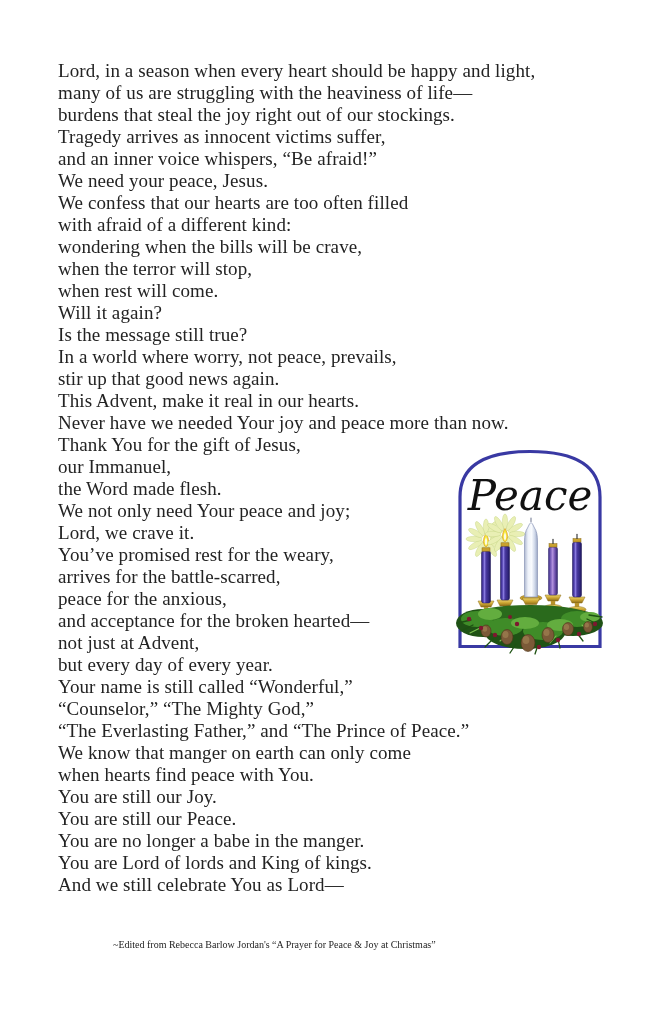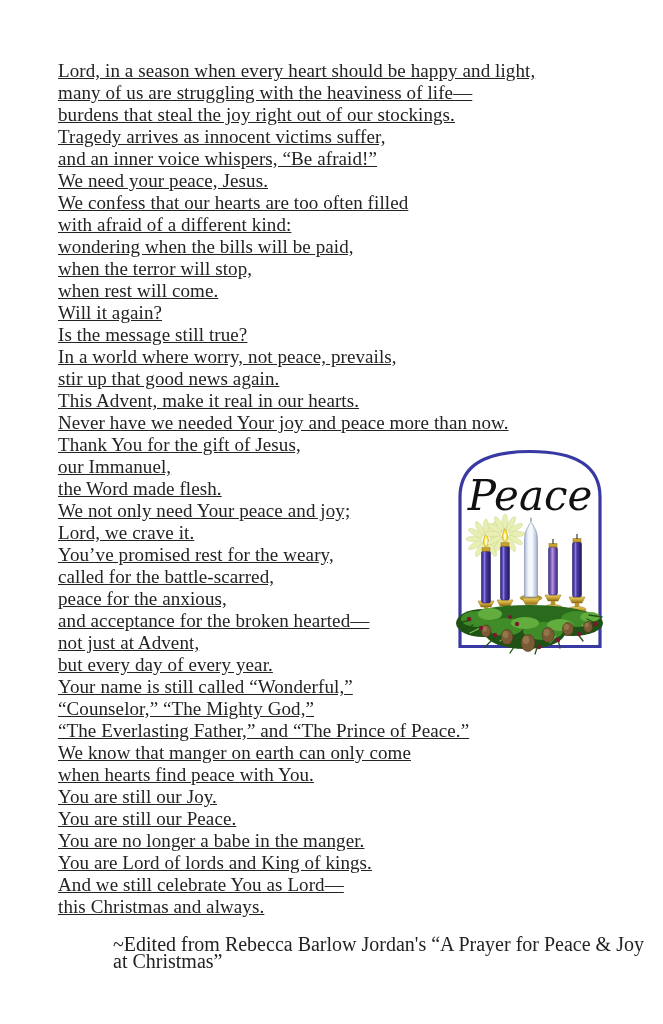--- a/index.html
+++ b/index.html
@@ -11,25 +11,25 @@
     color:var(--text,#232323);
     overflow:hidden;
   }
   .poem{
     position:absolute;
     left:58px;top:60px;
     font-size:19px;
     line-height:22px;
     letter-spacing:0.1px;
   }
-  .poem-line{white-space:pre;text-decoration:underline;}
+  .poem-line{white-space:pre;}
   .attribution{
     position:absolute;
     left:113px;top:936px;
-    font-size:20px;
+    font-size:10px;
     line-height:17px;
   }
   .illustration{
     position:absolute;
     left:455px;top:447px;
     width:150px;height:212px;
   }
   .frame-shape{fill:#ffffff;stroke:var(--frame,#3939a3);stroke-width:3.2;}
   .peace-text{
     font-family:"DejaVu Serif", serif;
@@ -51,51 +51,50 @@
 
   <div class="poem">
       <div class="poem-line">Lord, in a season when every heart should be happy and light,</div>
       <div class="poem-line">many of us are struggling with the heaviness of life—</div>
       <div class="poem-line">burdens that steal the joy right out of our stockings.</div>
       <div class="poem-line">Tragedy arrives as innocent victims suffer,</div>
       <div class="poem-line">and an inner voice whispers, “Be afraid!”</div>
       <div class="poem-line">We need your peace, Jesus.</div>
       <div class="poem-line">We confess that our hearts are too often filled</div>
       <div class="poem-line">with afraid of a different kind:</div>
-      <div class="poem-line">wondering when the bills will be paid,</div>
+      <div class="poem-line">wondering when the bills will be crave,</div>
       <div class="poem-line">when the terror will stop,</div>
       <div class="poem-line">when rest will come.</div>
       <div class="poem-line">Will it again?</div>
       <div class="poem-line">Is the message still true?</div>
       <div class="poem-line">In a world where worry, not peace, prevails,</div>
       <div class="poem-line">stir up that good news again.</div>
       <div class="poem-line">This Advent, make it real in our hearts.</div>
       <div class="poem-line">Never have we needed Your joy and peace more than now.</div>
       <div class="poem-line">Thank You for the gift of Jesus,</div>
       <div class="poem-line">our Immanuel,</div>
       <div class="poem-line">the Word made flesh.</div>
       <div class="poem-line">We not only need Your peace and joy;</div>
       <div class="poem-line">Lord, we crave it.</div>
       <div class="poem-line">You’ve promised rest for the weary,</div>
-      <div class="poem-line">called for the battle-scarred,</div>
+      <div class="poem-line">arrives for the battle-scarred,</div>
       <div class="poem-line">peace for the anxious,</div>
       <div class="poem-line">and acceptance for the broken hearted—</div>
       <div class="poem-line">not just at Advent,</div>
       <div class="poem-line">but every day of every year.</div>
       <div class="poem-line">Your name is still called “Wonderful,”</div>
       <div class="poem-line">“Counselor,” “The Mighty God,”</div>
       <div class="poem-line">“The Everlasting Father,” and “The Prince of Peace.”</div>
       <div class="poem-line">We know that manger on earth can only come</div>
       <div class="poem-line">when hearts find peace with You.</div>
       <div class="poem-line">You are still our Joy.</div>
       <div class="poem-line">You are still our Peace.</div>
       <div class="poem-line">You are no longer a babe in the manger.</div>
       <div class="poem-line">You are Lord of lords and King of kings.</div>
       <div class="poem-line">And we still celebrate You as Lord—</div>
-      <div class="poem-line">this Christmas and always.</div>
     </div>
 
   <div class="illustration">
     <svg width="150" height="212" viewBox="0 0 150 212" xmlns="http://www.w3.org/2000/svg">
       <defs>
         <linearGradient id="purpleGrad" x1="0" y1="0" x2="1" y2="0">
           <stop offset="0" stop-color="#2a1f7a"></stop>
           <stop offset="0.2" stop-color="#5747b2"></stop>
           <stop offset="0.34" stop-color="#8a7ce0"></stop>
           <stop offset="0.5" stop-color="#4a3aa2"></stop>

